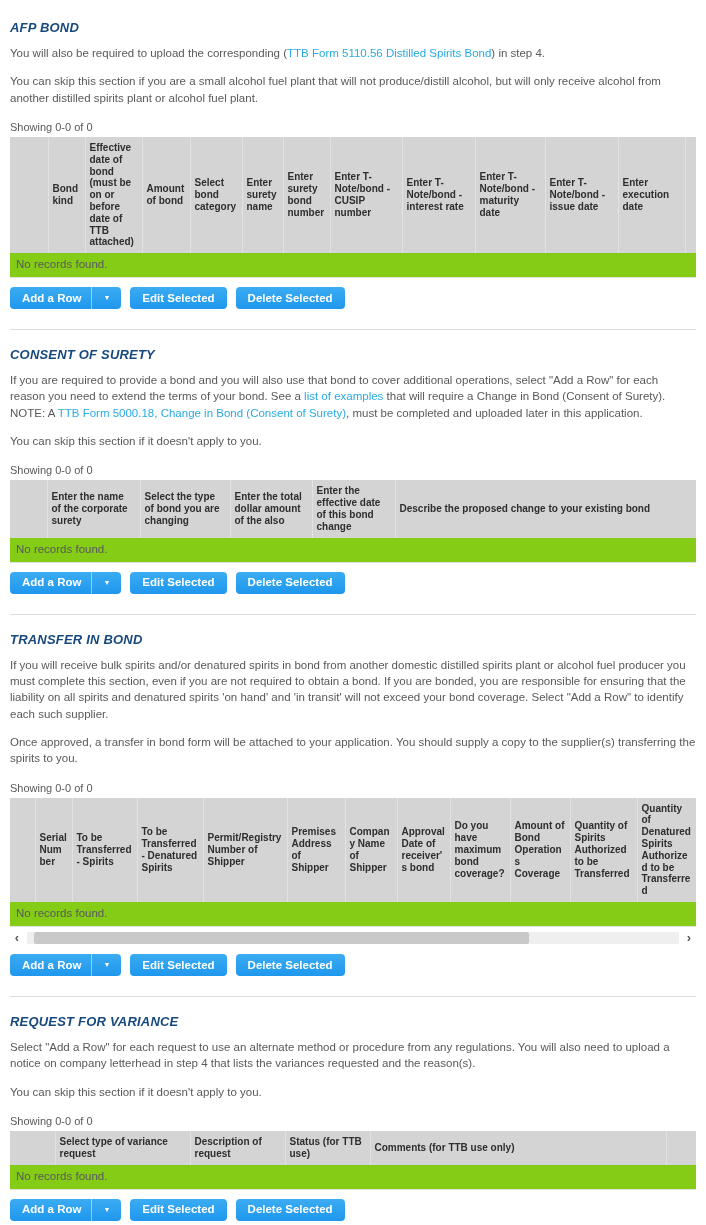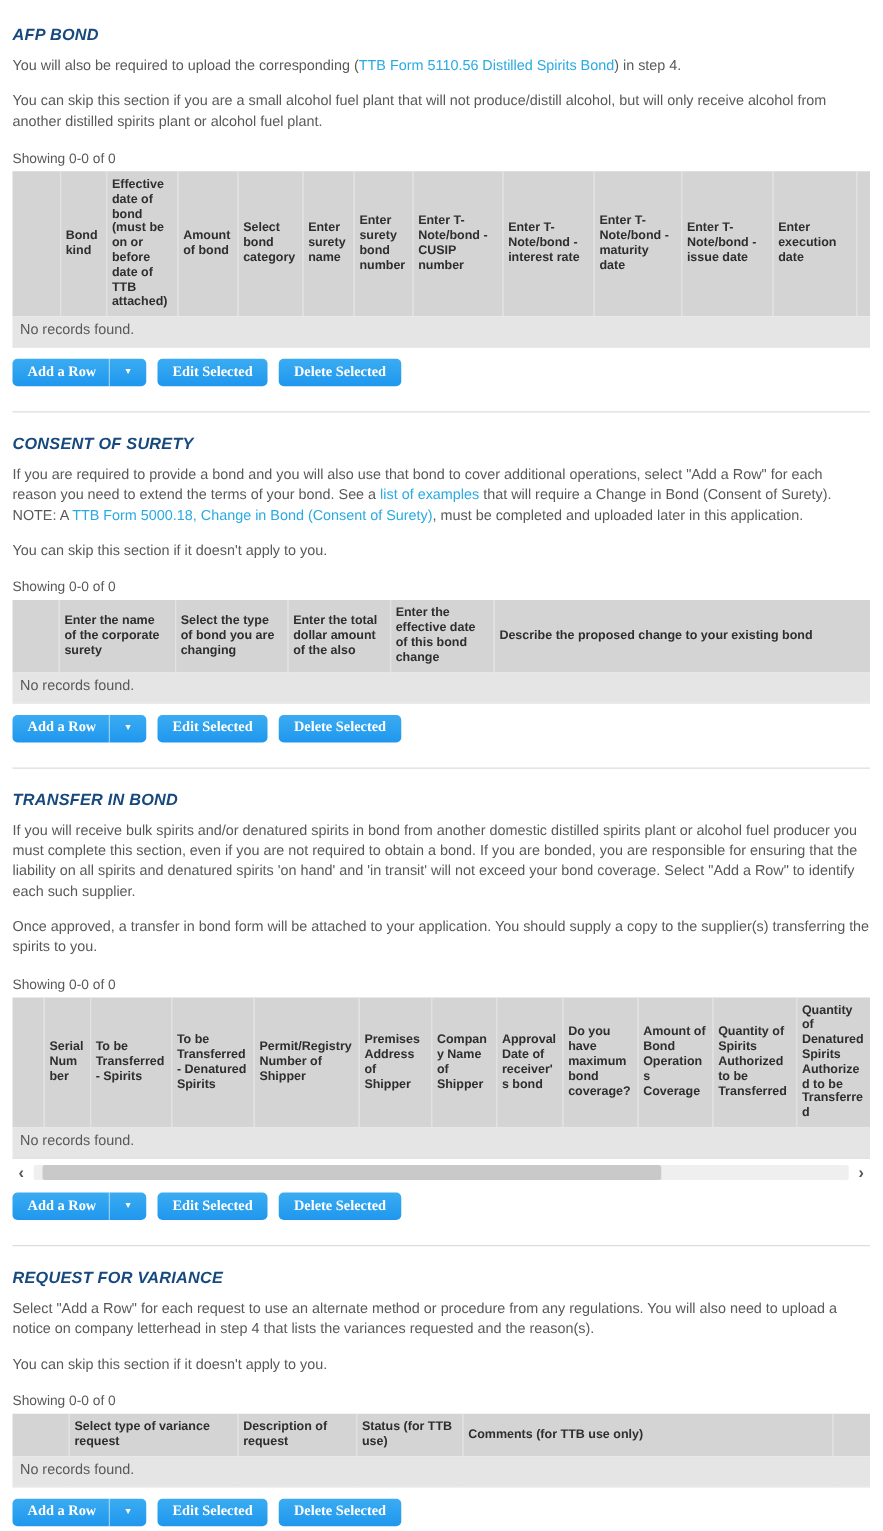--- a/index.html
+++ b/index.html
@@ -33,35 +33,35 @@
     text-align: left;
     vertical-align: middle;
     padding: 5px 4px;
     border-left: 1px solid #e2e2e2;
     line-height: 1.18;
     word-wrap: break-word;
     overflow-wrap: break-word;
   }
   table.grid th:first-child { border-left: none; }
   td.no-records {
-    background: #e5e5e5;
+    background: #84cc16;
     border-bottom: 1px solid #e2e2e2;
     padding: 5px 6px 7px 6px;
     font-size: 11.5px;
     color: #59595b;
   }
 
   .btn-row { display: flex; gap: 9px; margin-top: 9px; }
   .btn {
     display: inline-flex;
     align-items: center;
     justify-content: center;
     background: linear-gradient(#3bacf2, #1f97ee);
     color: #fff;
-    font-family: Liberation Serif, serif;
+    font-family: Liberation Sans, sans-serif;
     font-weight: bold;
     font-size: 11.5px;
     border: none;
     border-radius: 4px;
     padding: 4px 12px 5px 12px;
     cursor: pointer;
     white-space: nowrap;
   }
   .split-btn { padding: 0; }
   .split-btn .btn-label { padding: 4px 10px 5px 12px; }

